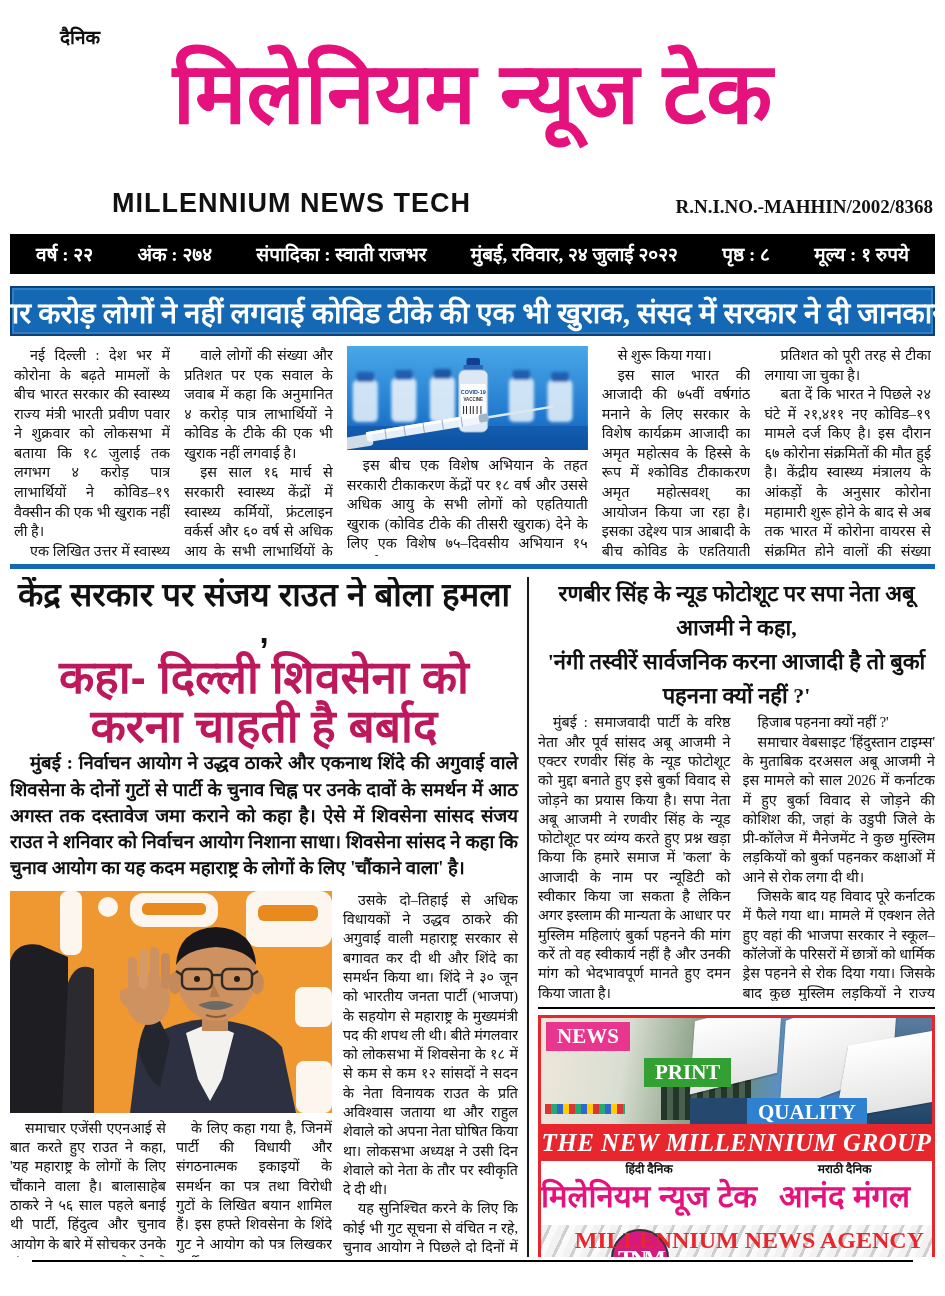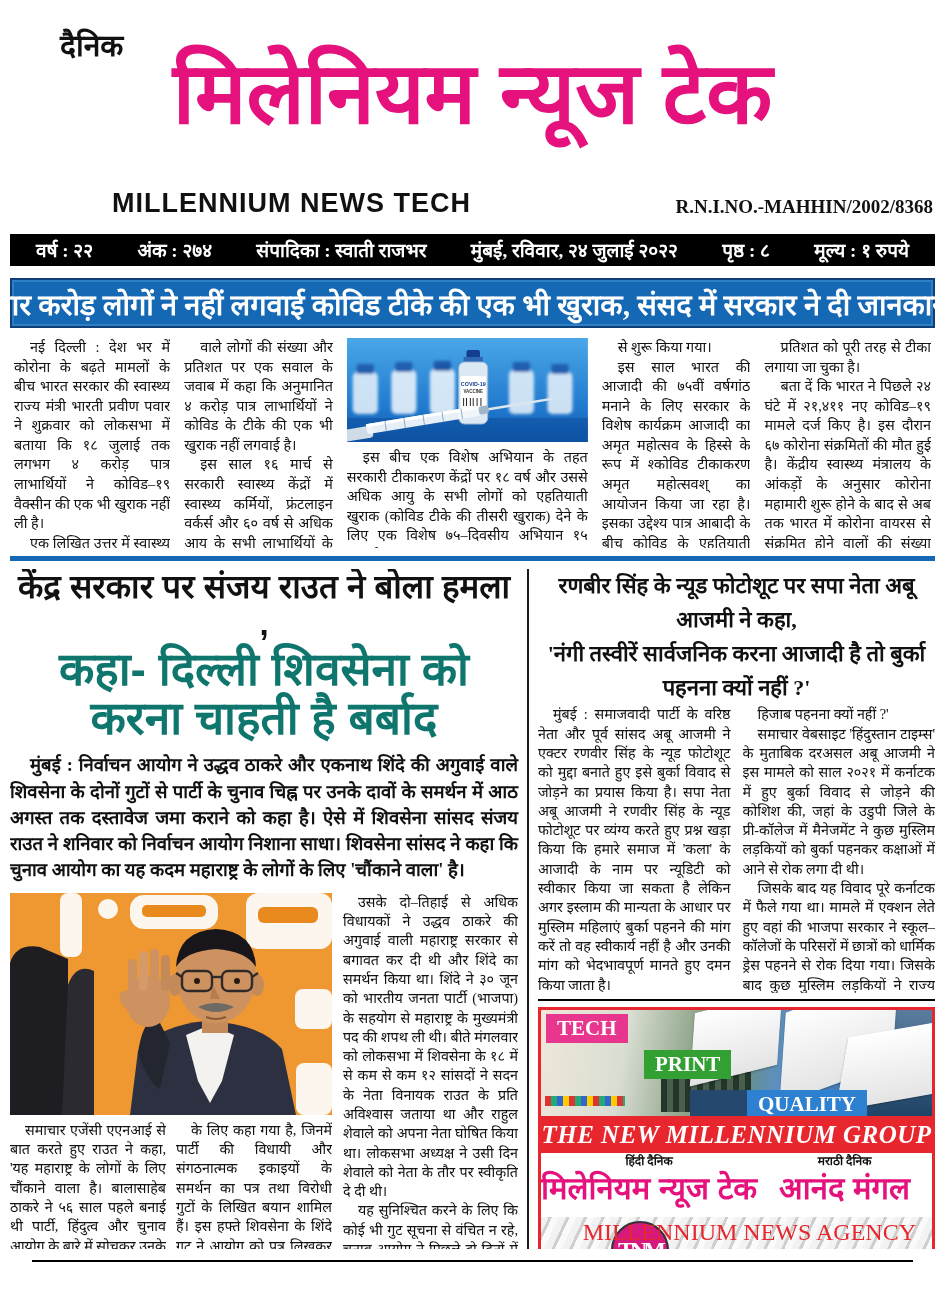--- a/index.html
+++ b/index.html
@@ -2,28 +2,28 @@
 <html><head>
 <meta charset="utf-8">
 <style>
   html,body{margin:0;padding:0;background:#888;}
   .page{
     position:relative;width:945px;height:1296px;margin:0 auto;background:#ffffff;
     overflow:hidden;font-family:"Liberation Serif",serif;color:#111;
   }
   
   .header{position:relative;height:230px;}
-  .daily-tag{position:absolute;left:60px;top:24px;font-size:30px;font-weight:bold;font-family:"Liberation Sans",sans-serif;}
+  .daily-tag{position:absolute;left:60px;top:24px;font-size:19px;font-weight:bold;font-family:"Liberation Sans",sans-serif;}
   .masthead{position:absolute;left:0;right:0;top:42px;text-align:center;color:#e5127d;
     font-family:"Liberation Sans",sans-serif;font-weight:800;font-size:86px;line-height:1.2;white-space:nowrap;}
   .masthead-en{position:absolute;left:112px;top:188px;font-size:27px;font-weight:bold;
     font-family:"Liberation Sans",sans-serif;letter-spacing:1px;}
   .rni{position:absolute;right:12px;top:196px;font-size:19px;font-weight:bold;font-family:"Liberation Serif",serif;}
   
-  .infobar{margin:4px 10px 0;height:32px;background:#000;color:#fff;display:flex;align-items:center;
+  .infobar{margin:4px 10px 0;height:40px;background:#000;color:#fff;display:flex;align-items:center;
     justify-content:space-between;padding:0 26px;font-size:19px;font-weight:bold;}
   .infobar span{white-space:nowrap;}
   
   .s1-headline{margin:12px 10px 0;background:#1568b4;border:2px solid #0d4079;
     box-shadow:inset 0 0 0 2px #2f7fc4;height:46px;display:flex;align-items:center;justify-content:center;}
   .s1-headline span{color:#fff;font-weight:bold;font-size:29px;white-space:nowrap;}
   .s1-body{margin:10px 14px 0;display:flex;gap:14px;height:210px;overflow:hidden;
     font-size:14.4px;line-height:1.36;text-align:justify;}
   .s1-body p{margin:0;text-indent:16px;}
   .s1col{overflow:hidden;}
@@ -31,23 +31,23 @@
   .vaccine-img{width:100%;height:104px;margin-bottom:6px;}
   
   .blue-rule{margin:8px 10px 0;height:5px;background:#1568b4;}
   .footer-rule{position:absolute;left:32px;right:32px;bottom:34px;border-top:2.5px solid #000;}
   
   .main{margin:8px 10px 0;display:flex;height:680px;}
   .panel-left{width:508px;border-right:2px solid #1a1a1a;padding-right:9px;overflow:hidden;}
   .panel-right{flex:1;padding-left:9px;overflow:hidden;}
   
   .s2-h1{font-family:"Liberation Sans",sans-serif;font-weight:800;font-size:33px;text-align:center;line-height:1.12;}
-  .s2-h2{font-family:"Liberation Sans",sans-serif;font-weight:800;font-size:46px;color:#0f766e;
+  .s2-h2{font-family:"Liberation Sans",sans-serif;font-weight:800;font-size:46px;color:#be185d;
     text-align:center;line-height:1.06;margin-top:2px;}
-  .s2-lead{margin-top:10px;font-size:18.5px;font-weight:bold;text-align:justify;line-height:1.42;}
+  .s2-lead{font-size:18.5px;font-weight:bold;text-align:justify;line-height:1.42;}
   .s2-lead p{margin:0;text-indent:20px;}
   .s2-body{margin-top:9px;display:flex;gap:11px;font-size:14.3px;line-height:1.35;text-align:justify;}
   .s2-body p{margin:0;text-indent:15px;}
   .s2-left{width:322px;flex:none;display:flex;flex-direction:column;}
   .raut-photo{width:322px;height:222px;flex:none;}
   .s2-subcols{display:flex;gap:10px;margin-top:6px;flex:1;overflow:hidden;}
   .s2-subcols>div{flex:1;overflow:hidden;}
   .s2-colC{flex:1;overflow:hidden;}
   
   .s3-h{font-size:22px;font-weight:bold;text-align:center;line-height:1.55;}
@@ -81,22 +81,22 @@
     font-family:"Liberation Serif",serif;font-weight:bold;font-size:25px;letter-spacing:.5px;font-style:italic;}
   .ad-names{height:64px;display:flex;background:#fff;}
   .ad-name-block{flex:1;text-align:center;padding-top:2px;}
   .ad-name-tag{font-size:12px;font-weight:bold;line-height:1.1;}
   .ad-name{color:#e5127d;font-family:"Liberation Sans",sans-serif;font-weight:800;font-size:31px;line-height:1.3;white-space:nowrap;}
   .ad-bottom{position:relative;height:82px;
     background:repeating-linear-gradient(115deg,#f2f2f2 0 7px,#cfcfcf 7px 10px,#fafafa 10px 16px);}
   .tnm-circle{position:absolute;left:70px;top:4px;width:54px;height:54px;border-radius:50%;
     background:#d6197f;border:2px solid #333;color:#fff;display:flex;align-items:center;justify-content:center;
     font-family:"Liberation Serif",serif;font-weight:bold;font-size:24px;letter-spacing:-4px;}
-  .agency{position:absolute;right:16px;top:2px;color:#e8262d;font-family:"Liberation Serif",serif;
-    font-weight:normal;font-size:24px;white-space:nowrap;}
+  .agency{position:absolute;right:8px;top:2px;color:#e8262d;font-family:"Liberation Serif",serif;
+    font-weight:bold;font-size:24px;white-space:nowrap;}
 </style>
 </head>
 <body>
 
 <div class="page">
 
   <div class="header">
     <div class="daily-tag">दैनिक</div>
     <div class="masthead">मिलेनियम न्यूज टेक</div>
     <div class="masthead-en">MILLENNIUM NEWS TECH</div>
@@ -295,37 +295,37 @@
         <div>रणबीर सिंह के न्यूड फोटोशूट पर सपा नेता अबू आजमी ने कहा,</div>
         <div>'नंगी तस्वीरें सार्वजनिक करना आजादी है तो बुर्का पहनना क्यों नहीं ?'</div>
       </div>
       <div class="s3-cols">
         <div>
           <p>मुंबई : समाजवादी पार्टी के वरिष्ठ नेता और पूर्व सांसद अबू आजमी ने एक्टर रणवीर सिंह के न्यूड फोटोशूट को मुद्दा बनाते हुए इसे बुर्का विवाद से जोड़ने का प्रयास किया है। सपा नेता अबू आजमी ने रणवीर सिंह के न्यूड फोटोशूट पर व्यंग्य करते हुए प्रश्न खड़ा किया कि हमारे समाज में 'कला' के आजादी के नाम पर न्यूडिटी को स्वीकार किया जा सकता है लेकिन अगर इस्लाम की मान्यता के आधार पर मुस्लिम महिलाएं बुर्का पहनने की मांग करें तो वह स्वीकार्य नहीं है और उनकी मांग को भेदभावपूर्ण मानते हुए दमन किया जाता है।</p>
 
         </div>
         <div>
           <p>हिजाब पहनना क्यों नहीं ?'</p>
-          <p>समाचार वेबसाइट 'हिंदुस्तान टाइम्स' के मुताबिक दरअसल अबू आजमी ने इस मामले को साल २०२१ में कर्नाटक में हुए बुर्का विवाद से जोड़ने की कोशिश की, जहां के उडुपी जिले के प्री-कॉलेज में मैनेजमेंट ने कुछ मुस्लिम लड़कियों को बुर्का पहनकर कक्षाओं में आने से रोक लगा दी थी।</p>
+          <p>समाचार वेबसाइट 'हिंदुस्तान टाइम्स' के मुताबिक दरअसल अबू आजमी ने इस मामले को साल 2026 में कर्नाटक में हुए बुर्का विवाद से जोड़ने की कोशिश की, जहां के उडुपी जिले के प्री-कॉलेज में मैनेजमेंट ने कुछ मुस्लिम लड़कियों को बुर्का पहनकर कक्षाओं में आने से रोक लगा दी थी।</p>
           <p>जिसके बाद यह विवाद पूरे कर्नाटक में फैले गया था। मामले में एक्शन लेते हुए वहां की भाजपा सरकार ने स्कूल–कॉलेजों के परिसरों में छात्रों को धार्मिक ड्रेस पहनने से रोक दिया गया। जिसके बाद कुछ मुस्लिम लड़कियों ने राज्य सरकार के फैसले को कर्नाटक हाईकोर्ट में चुनौती दी।</p>
 
         </div>
       </div>
       <div class="s3-rule"></div>
 
       <div class="ad">
         <div class="collage">
           <div class="dots"></div>
           <div class="rollers"></div>
           <div class="machine"></div>
           <div class="machine2"></div>
           <div class="sheet s1"></div>
           <div class="sheet s2"></div>
           <div class="sheet s3"></div>
-          <div class="chip best">TECH</div>
+          <div class="chip best">NEWS</div>
           <div class="chip print">PRINT</div>
           <div class="chip quality">QUALITY</div>
         </div>
         <div class="ad-band">THE NEW MILLENNIUM GROUP</div>
         <div class="ad-names">
           <div class="ad-name-block">
             <div class="ad-name-tag">हिंदी दैनिक</div>
             <div class="ad-name">मिलेनियम न्यूज टेक</div>
           </div>
           <div class="ad-name-block">

